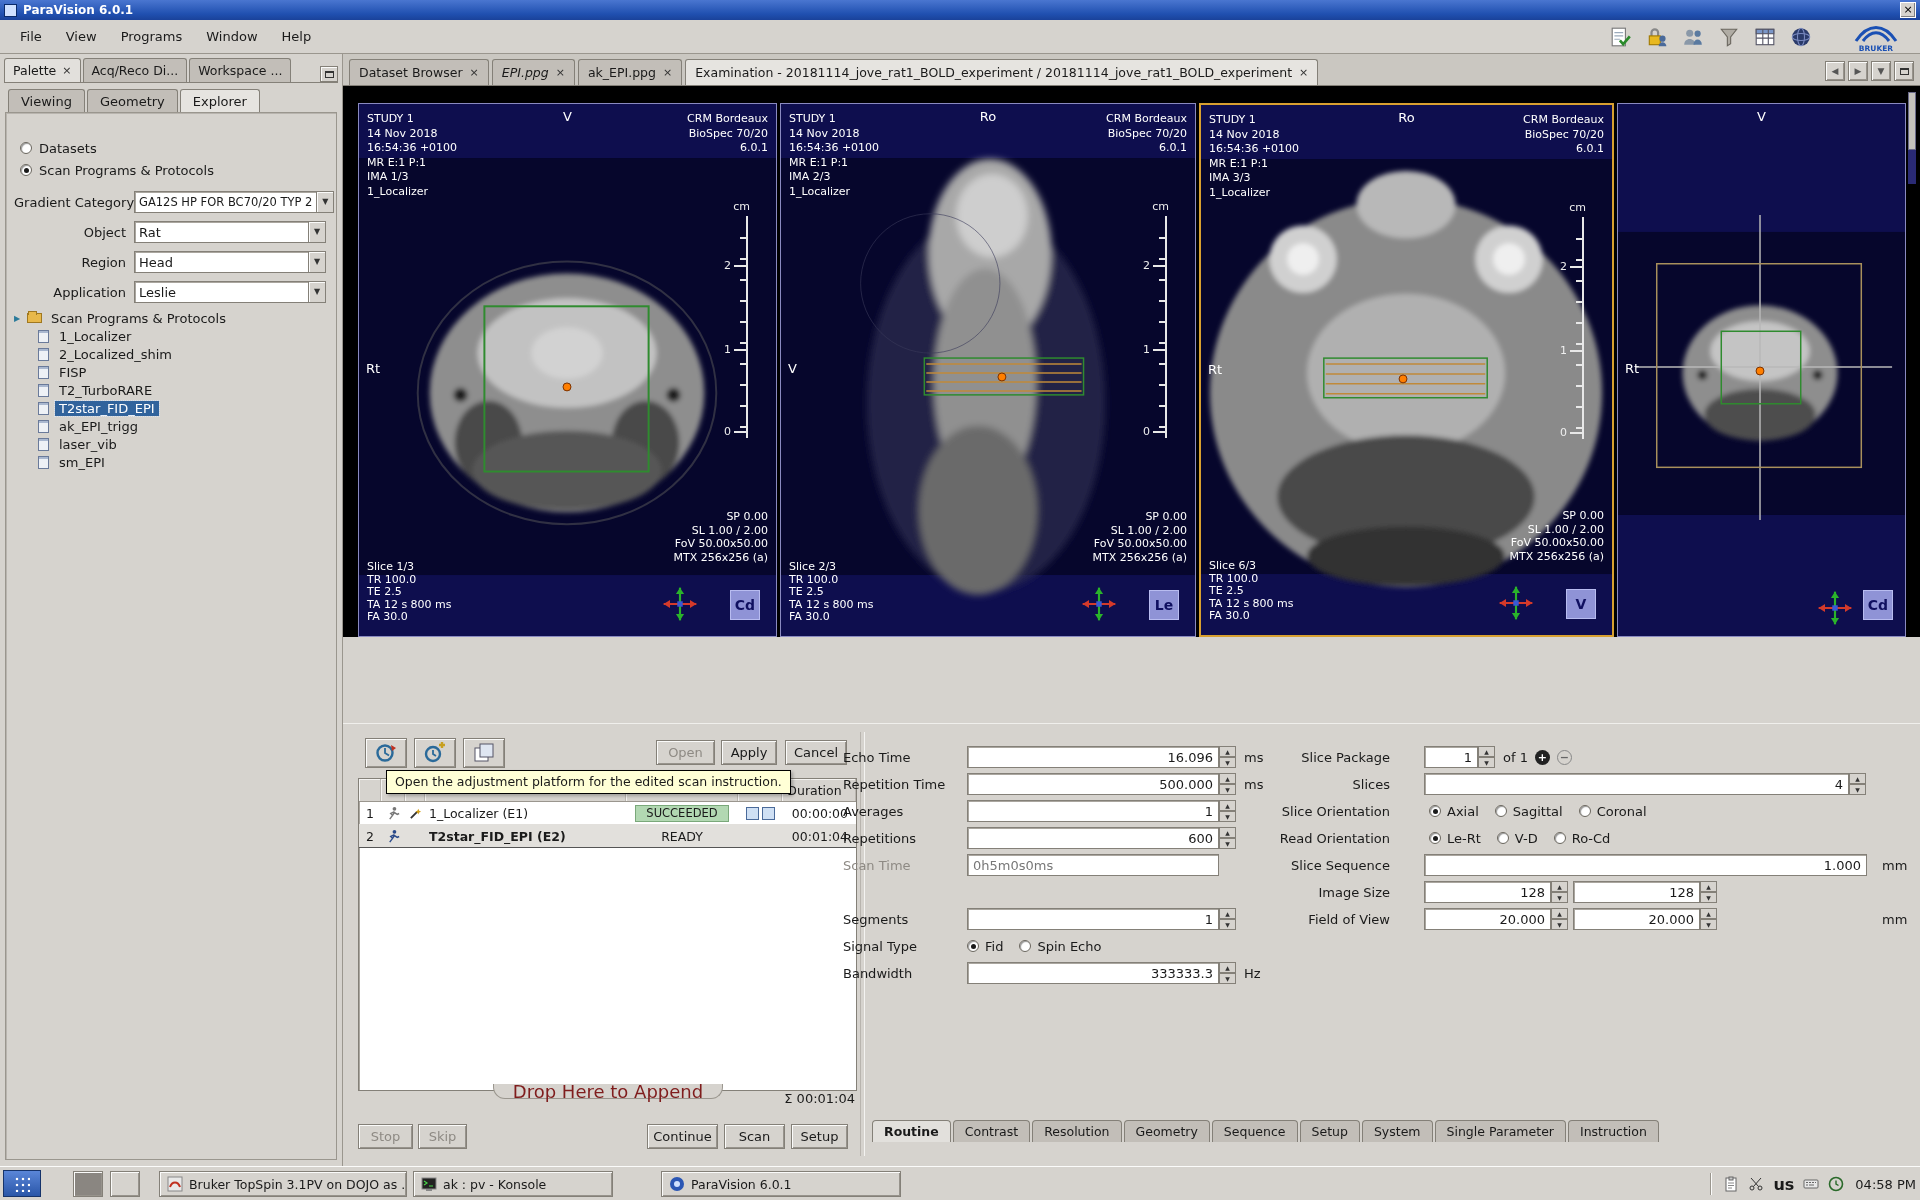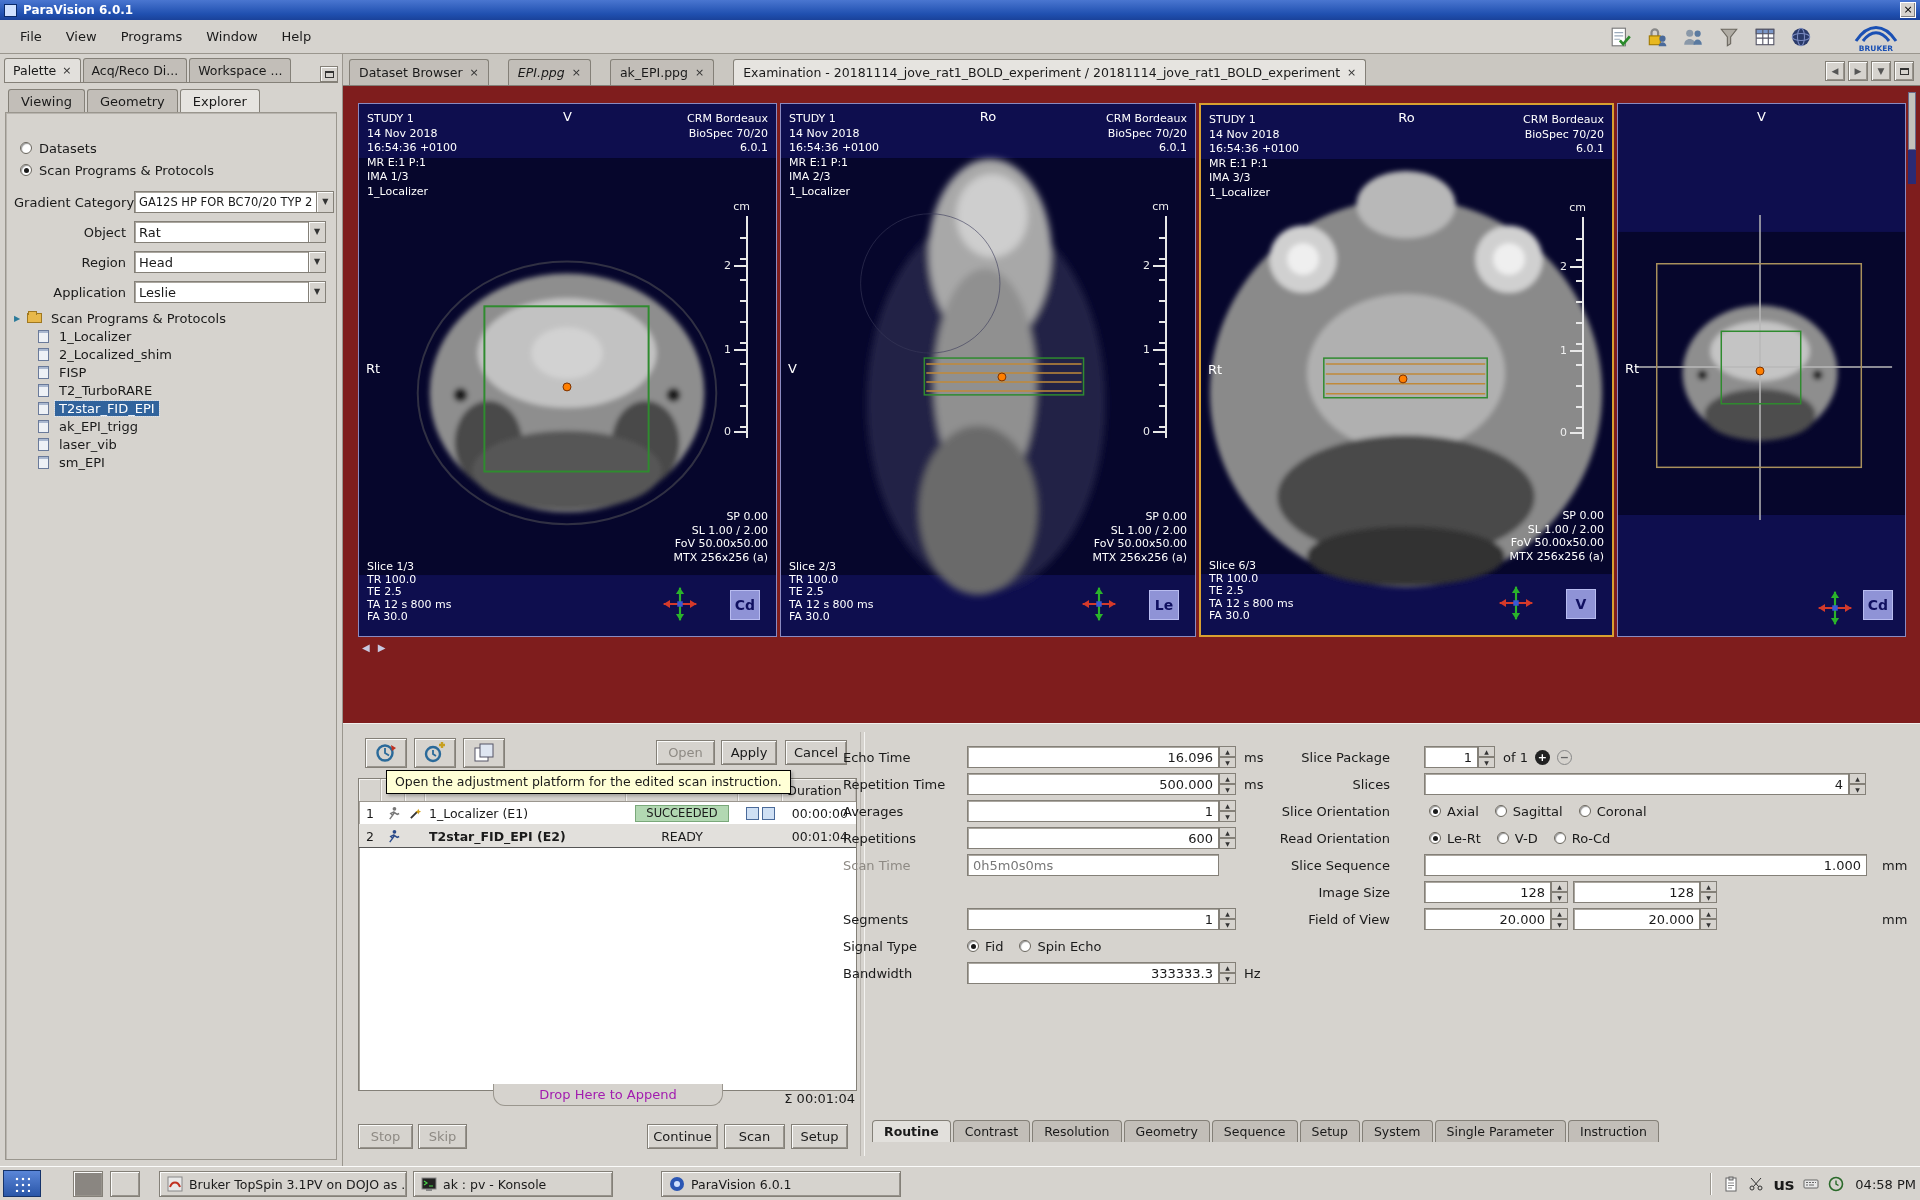--- a/index.html
+++ b/index.html
@@ -50,28 +50,28 @@
   .texp { font-size:8px; color:#2a7a9a; width:10px; text-align:center; }
   .folder { width:15px; height:10px; background:#e8b84a; border:1px solid #a07820; position:relative; flex:none; }
   .folder::before { content:""; position:absolute; left:0; top:-3px; width:7px; height:3px; background:#e8b84a; border:1px solid #a07820; border-bottom:none; }
   .titem { display:flex; align-items:center; height:18px; gap:6px; padding-left:26px; }
   .doc-ic { width:11px; height:13px; background:#eef1f6; border:1px solid #6a7a9a; box-shadow:inset 0 2px 0 #aab8d0; flex:none; }
   .tlabel { padding:0 4px; white-space:nowrap; }
   .tlabel.sel { background:#31639c; color:#fff; outline:1px dotted #d8e2f0; }
 
   
   .doc-tabbar { position:absolute; left:343px; top:54px; width:1577px; height:32px; background:#cac7c1; border-bottom:1px solid #848078; display:flex; align-items:flex-end; padding:0 6px; }
-  .dtab { height:26px; padding:4px 9px; font-size:12.5px; border:1px solid #848078; border-bottom:none; border-radius:3px 3px 0 0; background:#c2beb8; margin-right:19px; display:flex; align-items:center; gap:7px; white-space:nowrap; }
+  .dtab { height:26px; padding:4px 9px; font-size:12.5px; border:1px solid #848078; border-bottom:none; border-radius:3px 3px 0 0; background:#c2beb8; margin-right:3px; display:flex; align-items:center; gap:7px; white-space:nowrap; }
   .dtab.active { background:#e6e4e0; }
   .dtab .it { font-style:italic; }
   .dt-btns { margin-left:auto; display:flex; gap:3px; align-items:center; padding-bottom:4px; }
   .dt-btn { width:20px; height:20px; font-size:9px; display:flex; align-items:center; justify-content:center; color:#555; }
 
   
-  .exam { position:absolute; left:343px; top:86px; width:1577px; height:637px; background:#7f1d1d; overflow:hidden; }
+  .exam { position:absolute; left:343px; top:86px; width:1577px; height:551px; background:#000000; overflow:hidden; }
   .vp { position:absolute; top:17px; height:534px; background:#0e0e4e; border:1px solid #8a8ac0; }
   .vp.sel { border:2px solid #d8a030; }
   .vpsvg { position:absolute; left:0; top:0; width:100%; height:100%; }
   .ol { position:absolute; color:#fff; font-size:11px; line-height:14.5px; }
   .vtl { left:8px; top:8px; }
   .vtr { right:8px; top:8px; text-align:right; }
   .vtc { left:0; right:0; top:6px; text-align:center; font-size:13px; }
   .vlm { left:7px; top:258px; font-size:13px; }
   .vbl { left:8px; bottom:12px; line-height:12.6px; }
   .vbr { right:8px; bottom:72px; text-align:right; line-height:13.5px; }
@@ -101,21 +101,21 @@
   .strow.sel2 { background:#e2e0dc; border-bottom:1px solid #555; }
   .c-num { width:22px; text-align:center; flex:none; }
   .c-ic { width:24px; flex:none; display:flex; justify-content:center; }
   .c-ic2 { width:20px; flex:none; display:flex; justify-content:center; }
   .c-name { flex:1; padding-left:4px; white-space:nowrap; overflow:hidden; }
   .c-stat { width:112px; flex:none; display:flex; justify-content:center; }
   .c-ext { width:44px; flex:none; display:flex; justify-content:center; gap:3px; }
   .c-dur { width:74px; flex:none; text-align:right; padding-right:8px; }
   .chip { background:#b2d8b2; border:1px solid #7aa87a; padding:0 10px; height:17px; font-size:11.5px; display:flex; align-items:center; }
   .mini-ic { width:13px; height:13px; background:#cfe0f4; border:1px solid #4a6a9a; }
-  .drop-tab { position:absolute; left:150px; top:360px; width:230px; height:22px; background:#d6d3ce; border:1px solid #9a968e; border-top:none; border-radius:0 0 12px 12px; color:#a21caf; font-size:13px; display:flex; align-items:center; justify-content:center; z-index:5; }
+  .drop-tab { position:absolute; left:150px; top:360px; width:230px; height:15px; background:#d6d3ce; border:1px solid #9a968e; border-top:none; border-radius:0 0 12px 12px; color:#7f1d1d; font-size:18px; display:flex; align-items:center; justify-content:center; z-index:5; }
   .sum { position:absolute; left:420px; top:367px; width:92px; text-align:right; font-size:13px; }
   .vsplit { position:absolute; left:517px; top:8px; width:5px; height:424px; border-left:1px solid #b8b4ae; border-right:1px solid #f4f3f1; }
 
   
   .prow { position:absolute; height:22px; display:flex; align-items:center; font-size:13px; }
   .pl { left:500px; width:475px; }
   .pr { left:935px; width:642px; }
   .plabel { width:124px; text-align:left; padding-right:8px; flex:none; white-space:nowrap; }
   .plabel2 { width:112px; text-align:right; flex:none; margin-right:34px; white-space:nowrap; }
   .field { height:22px; background:#fff; border:1px solid #848078; box-shadow:inset 1px 1px 0 #aaa69f; display:flex; align-items:center; justify-content:flex-end; padding:0 5px; flex:none; }

